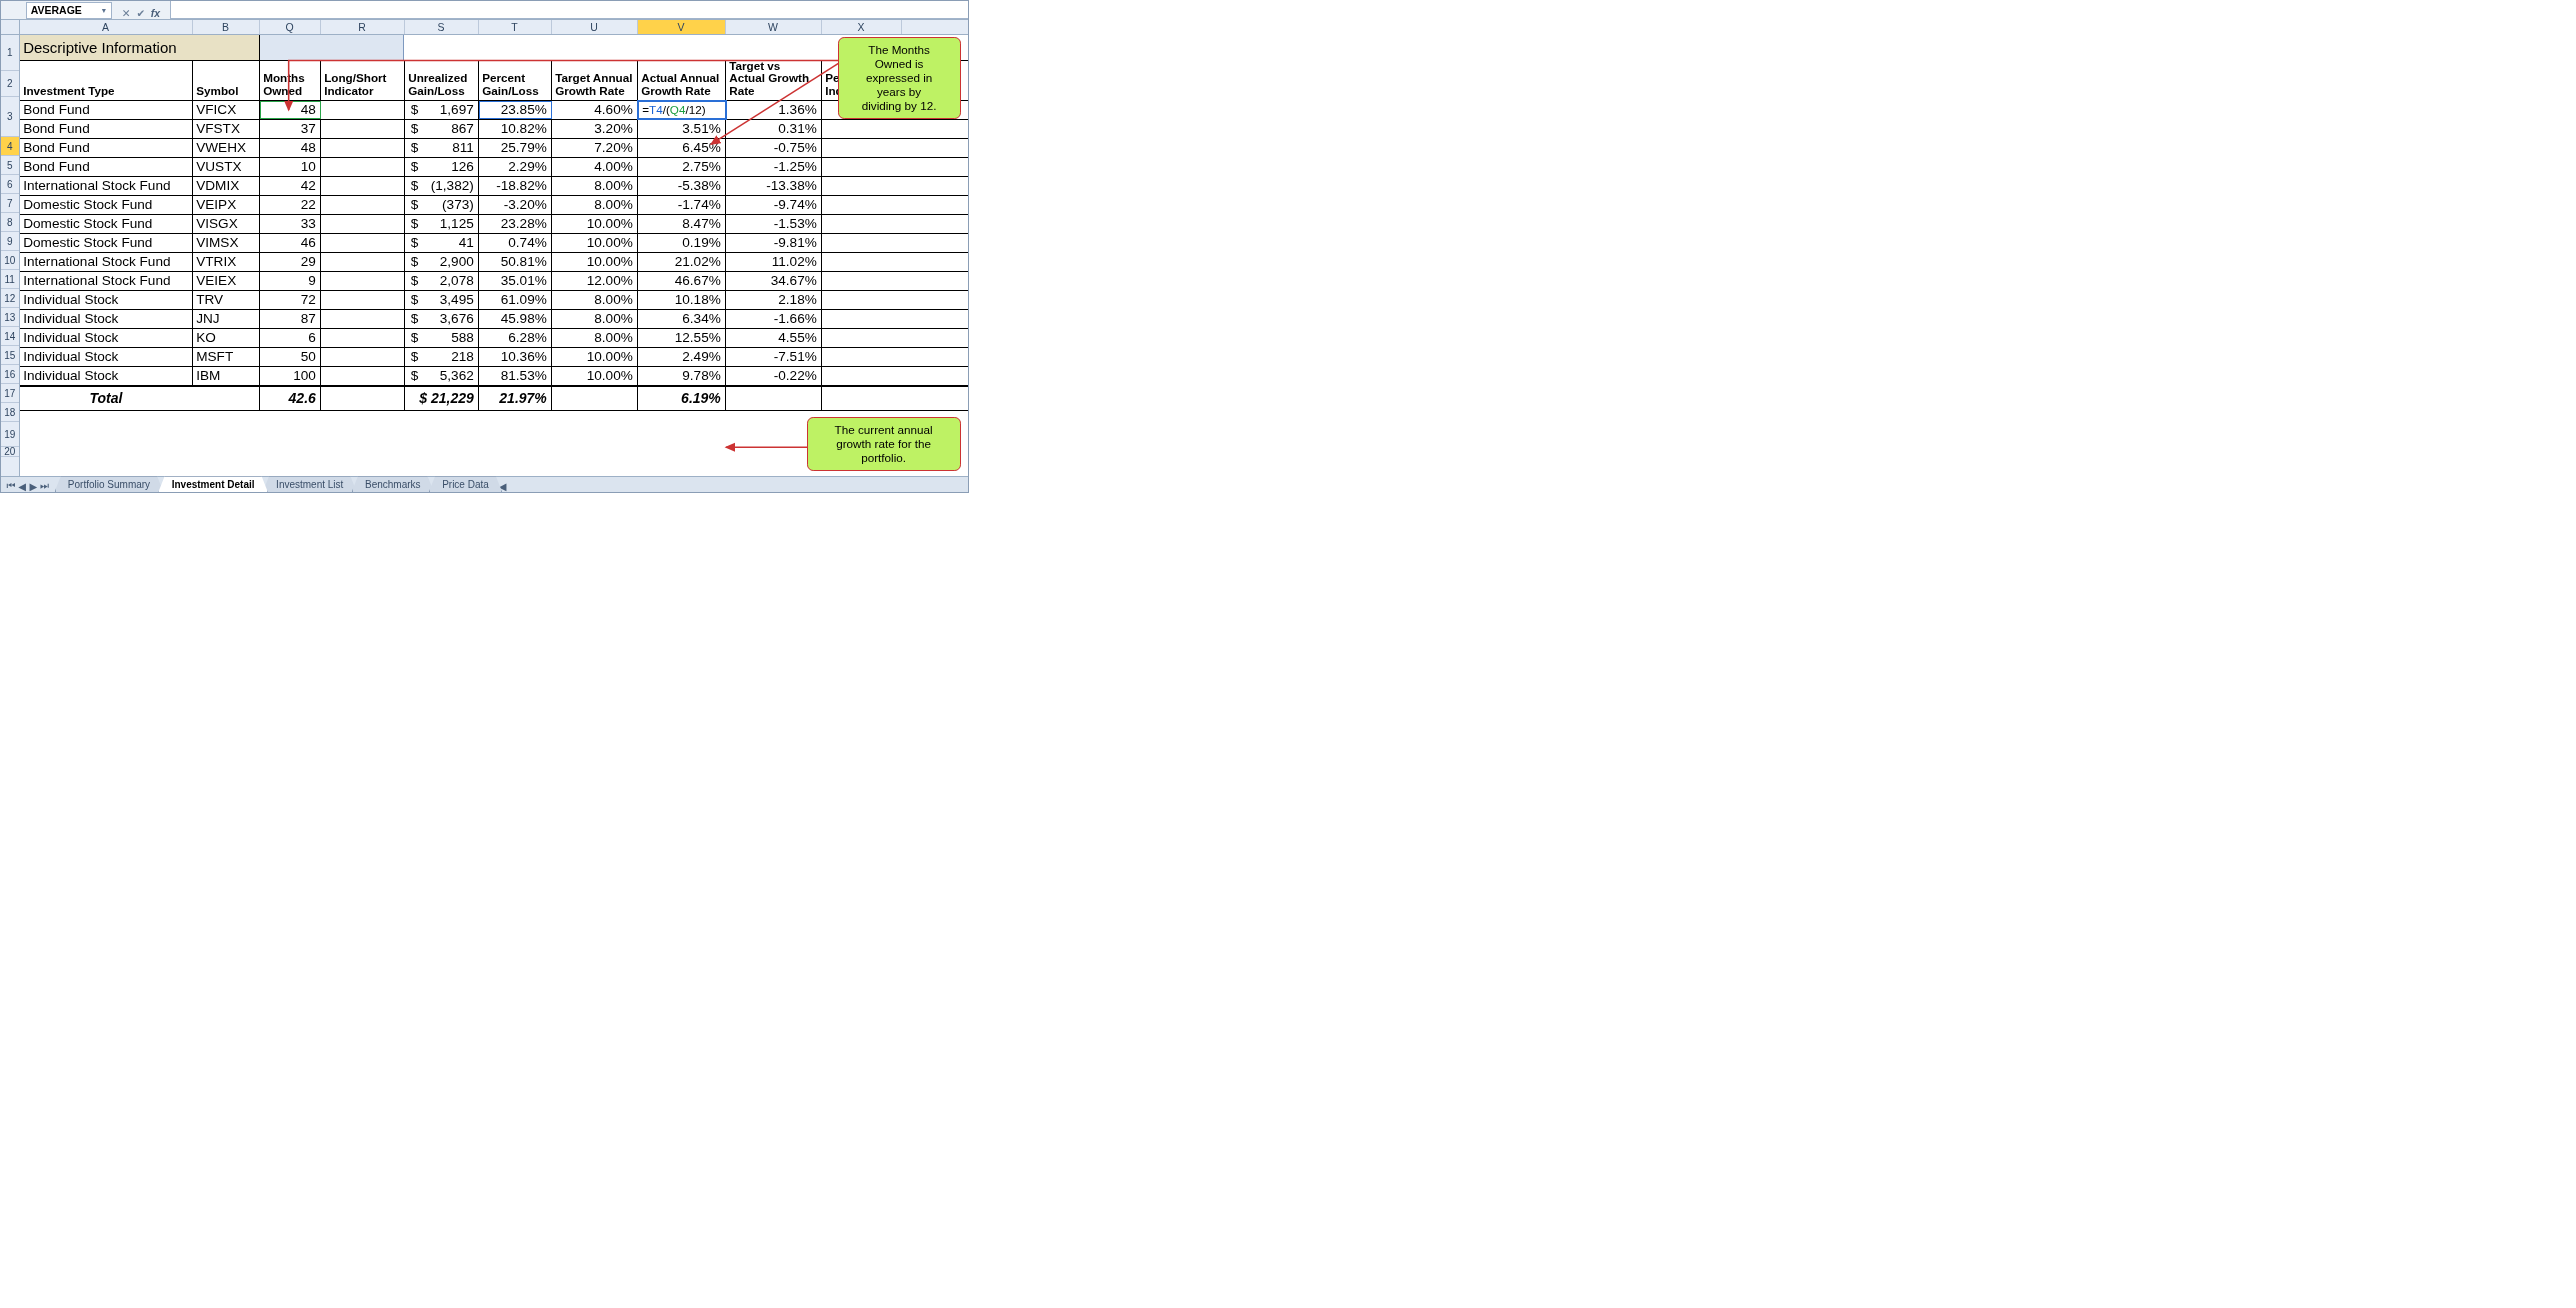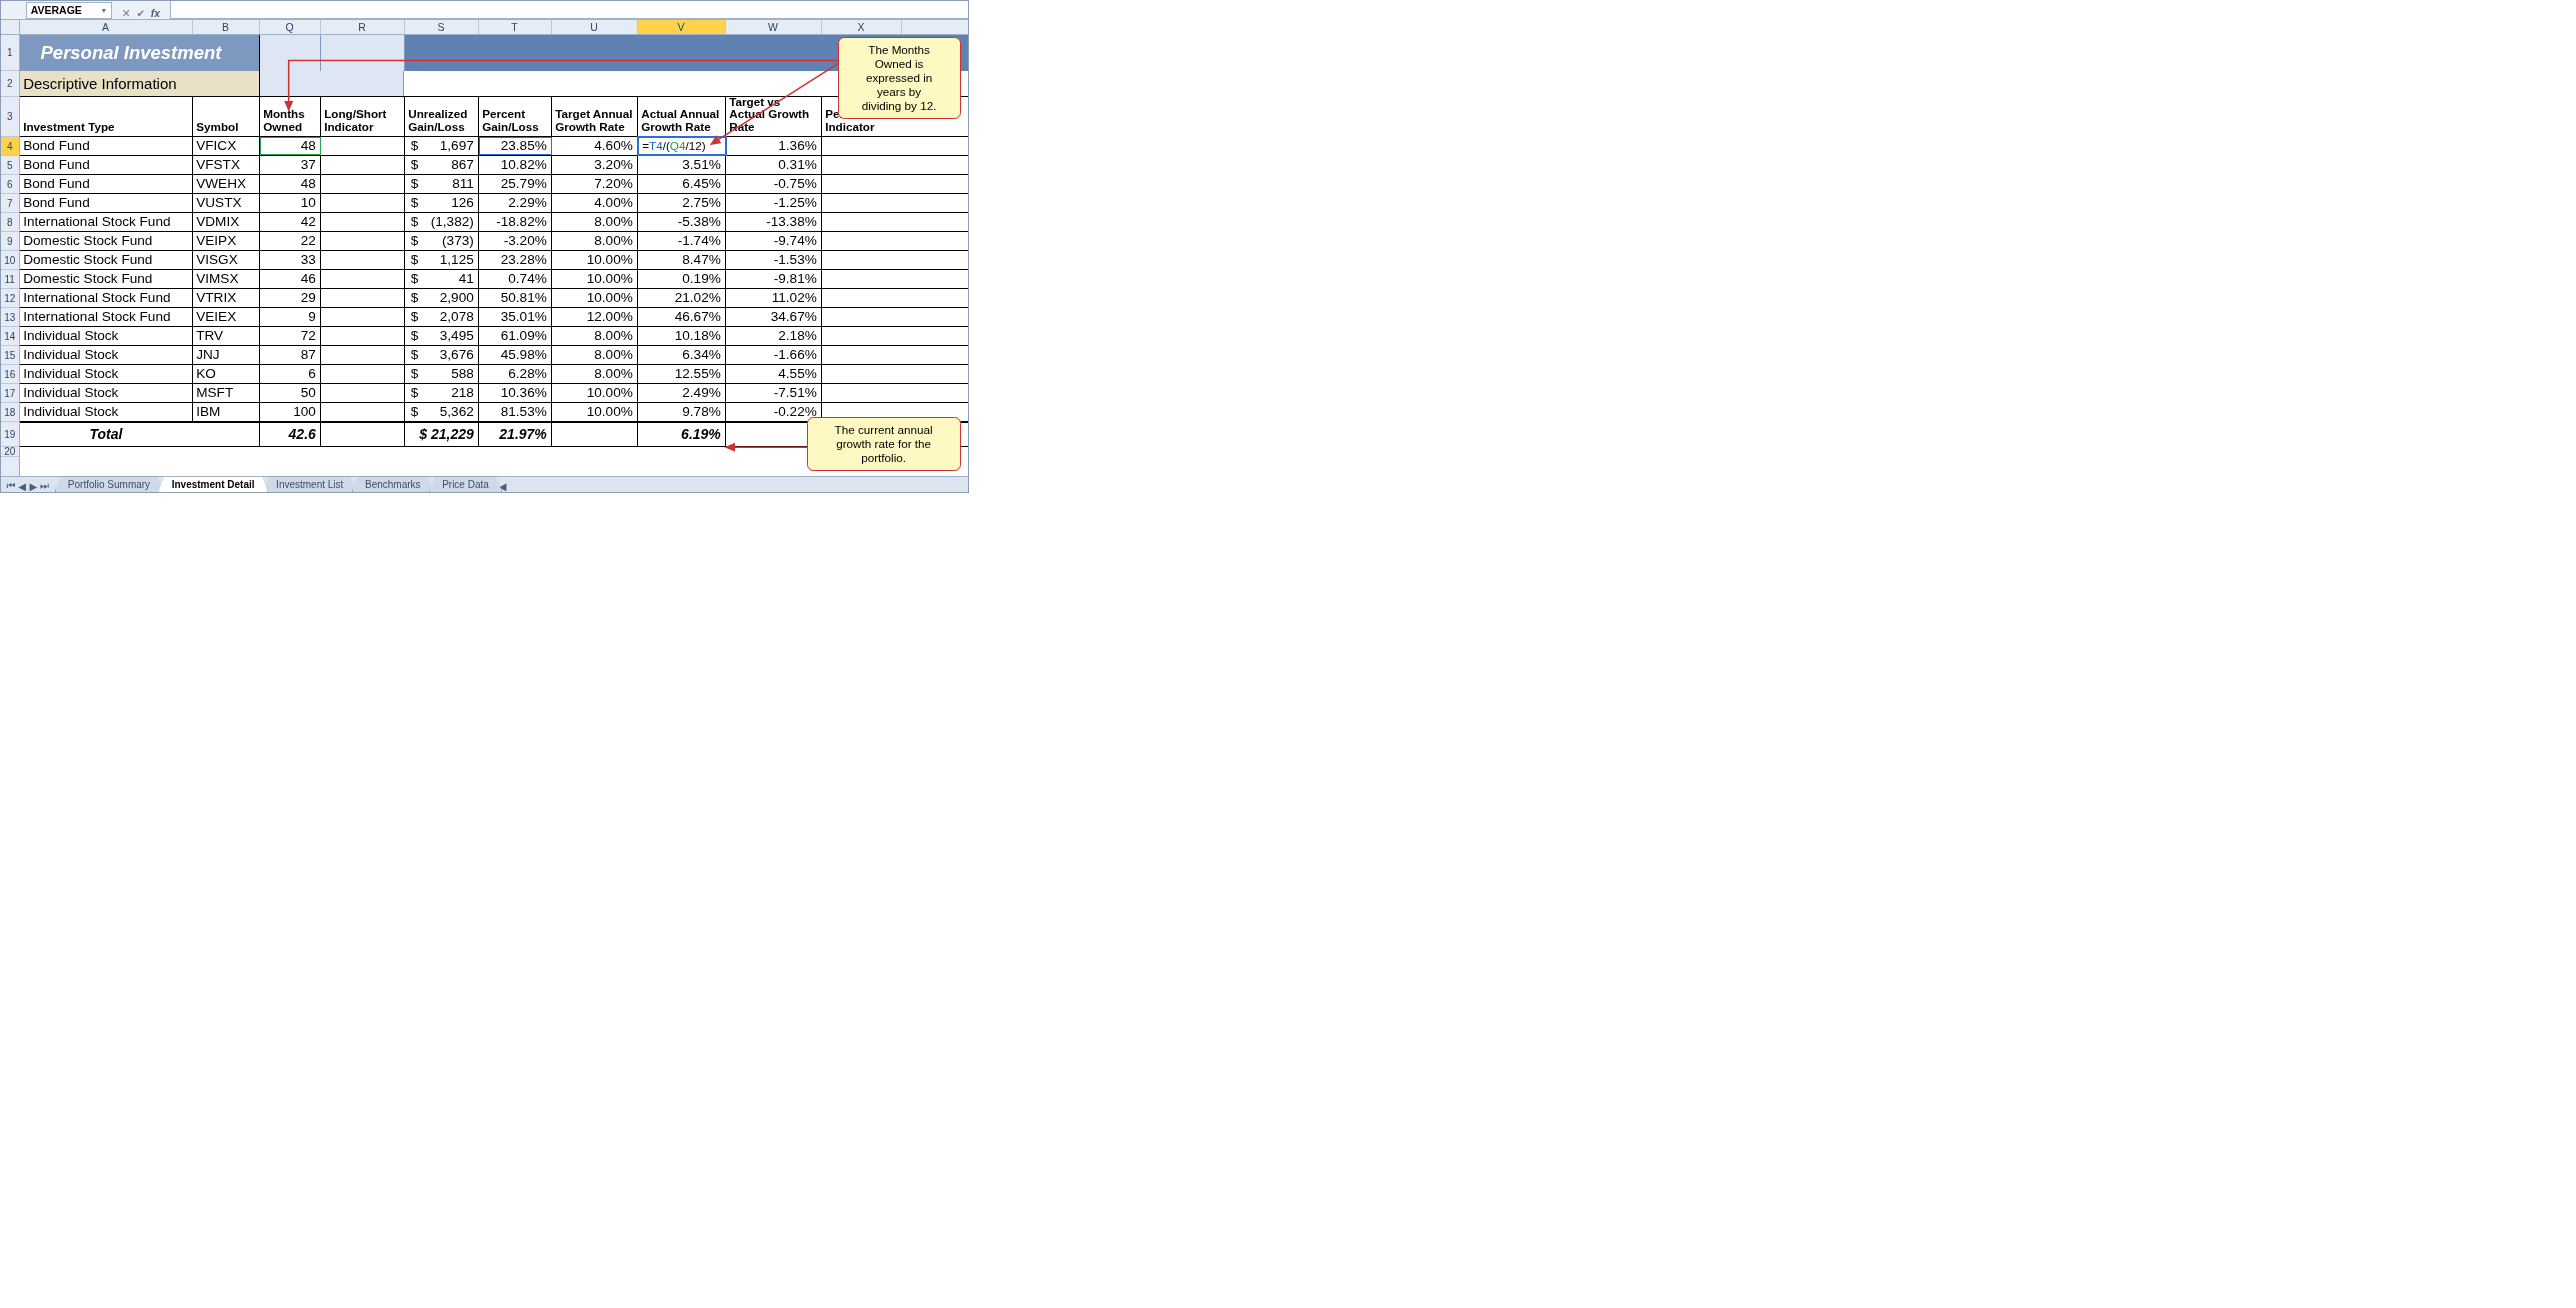--- a/index.html
+++ b/index.html
@@ -75,21 +75,21 @@
 
 
 .tabstrip{position:absolute;left:0;right:0;bottom:0;height:16px;background:#dbe4ef;border-top:0.6px solid #9db0c6;display:flex;align-items:flex-end;font-size:10px}
 .navset{display:flex;gap:1.2px;padding:0 5px;align-items:center;color:#4a5f7a}
 .navset span{width:10px;text-align:center}
 .tab{position:relative;padding:1.9px 12.3px;margin-right:-5px;border:0.6px solid #8a9db5;border-bottom:none;background:#d0dae7;color:#3a4e68;clip-path:polygon(6.2px 0,calc(100% - 6.2px) 0,100% 100%,0 100%)}
 .tab.active{background:#fff;font-weight:bold;color:#000;z-index:2}
 .scrollhint{width:11px;text-align:center;color:#4a5f7a}
 
 
-.callout{position:absolute;background:#fef9c3;border:1.2px solid #c33;border-radius:6.2px;padding:5px 18px;font-size:11.7px;text-align:center;color:#000;line-height:1.2;z-index:50}
+.callout{position:absolute;background:#bef264;border:1.2px solid #c33;border-radius:6.2px;padding:5px 18px;font-size:11.7px;text-align:center;color:#000;line-height:1.2;z-index:50}
 .co1{right:7.4px;top:36px;width:123px}
 .co2{right:7.4px;bottom:21px;width:154px}
 
 svg.arrow{position:absolute;z-index:40;pointer-events:none}
 
 
 .editcell{border:1.2px solid #2a6fd6 !important;outline:0.6px solid #2a6fd6;font-family:Arial;font-size:11.7px;background:#fff}
 .refQ{border:0.9px solid #2aa54a !important}
 .refT{border:0.9px solid #2a6fd6 !important}
 .formula-cell .tkn-ref1{color:#1560d4}
@@ -146,26 +146,20 @@
       <div class="rh">15</div>
       <div class="rh">16</div>
       <div class="rh">17</div>
       <div class="rh">18</div>
       <div class="rh r19">19</div>
       <div class="rh r20">20</div>
     </div>
 
     <div class="cells">
 
-      <div class="row hdr1">
-        <div class="c title1 title1a">Personal Investment</div>
-        <div class="c h1b wQ"></div>
-        <div class="c h1b wR" style="border-right:0.6px solid #7d99bf"></div>
-        <div class="c h1c" style="flex:1;border-right:none"></div>
-      </div>
 
       <div class="row hdr2">
         <div class="c desc">Descriptive Information</div>
         <div class="c h2q"></div>
       </div>
 
       <div class="row hdr3">
         <div class="c h3 wA">Investment Type</div>
         <div class="c h3 wB splitAB">Symbol</div>
         <div class="c h3 wQ">Months Owned</div>

